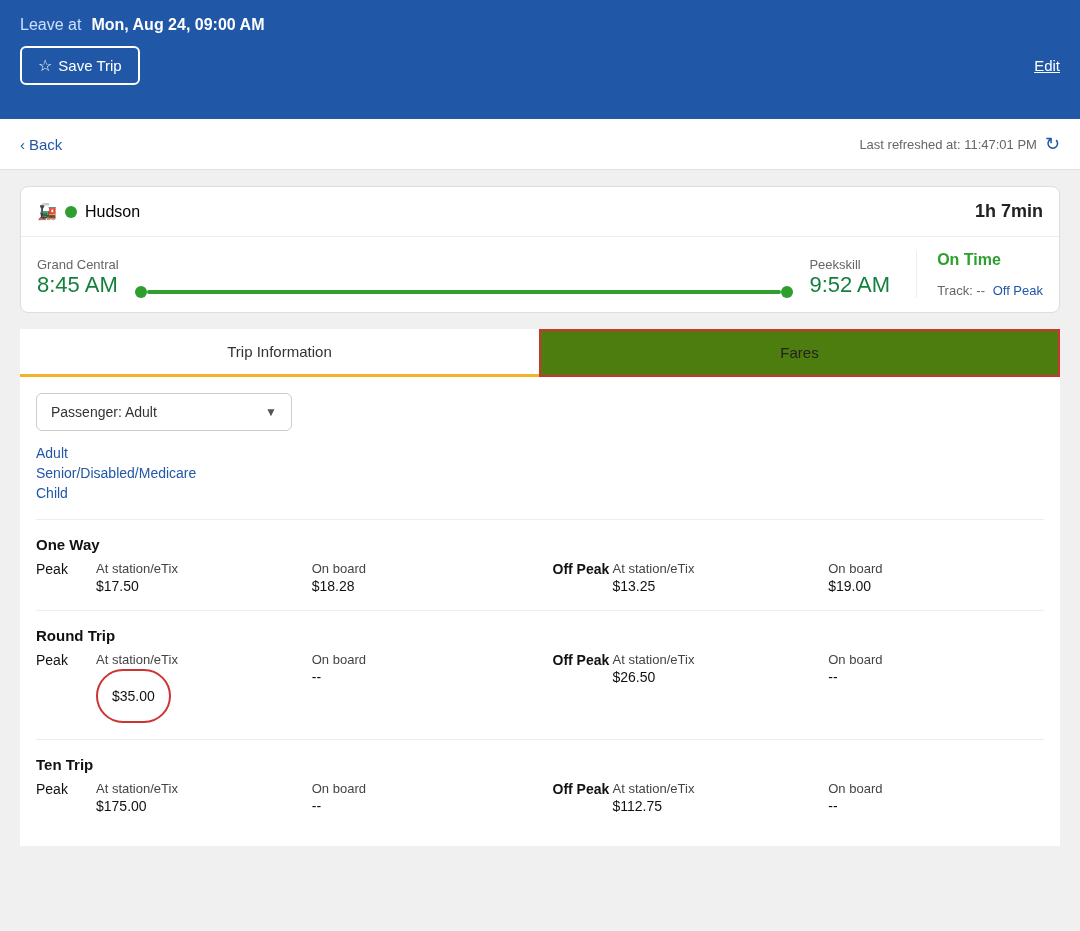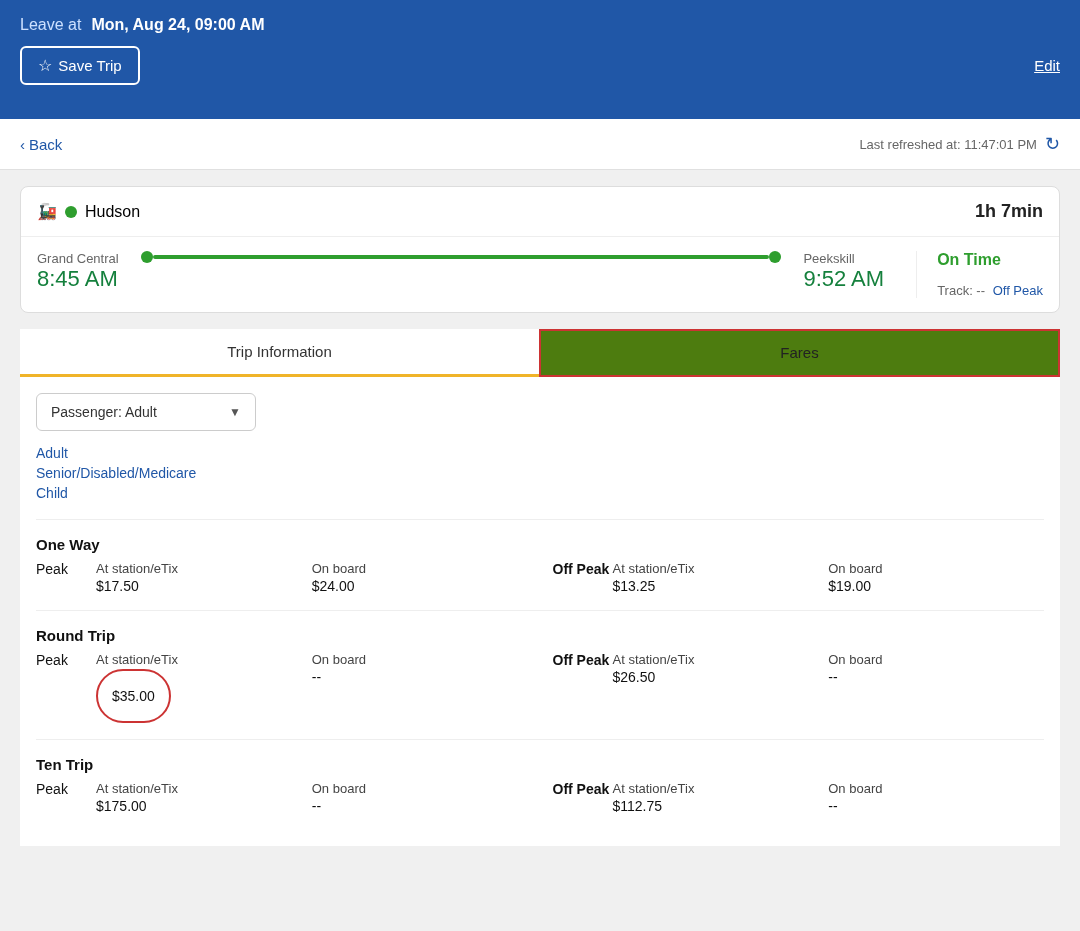--- a/index.html
+++ b/index.html
@@ -42,21 +42,21 @@
     }
     .train-card-header {
       display: flex; align-items: center; justify-content: space-between;
       padding: 14px 16px; border-bottom: 1px solid #eee;
     }
     .train-name { display: flex; align-items: center; gap: 8px; font-size: 16px; font-weight: 500; }
     .green-dot { width: 12px; height: 12px; border-radius: 50%; background: #2e9e2e; display: inline-block; }
     .duration { font-size: 18px; font-weight: 700; color: #222; }
     .duration span { font-size: 13px; font-weight: 400; color: #666; }
 
-    .train-card-body { display: flex; align-items: flex-start; padding: 14px 16px; gap: 12px; }
+    .train-card-body { display: flex; align-items: flex-end; padding: 14px 16px; gap: 6px; }
     .station-block { flex: 0 0 auto; }
     .station-name { font-size: 13px; color: #666; }
     .station-time { font-size: 22px; font-weight: 400; color: #15803d; }
     .train-line { flex: 1; display: flex; align-items: center; padding: 0 10px; }
     .line-track { flex: 1; height: 4px; background: #2e9e2e; border-radius: 2px; position: relative; }
     .line-dot-left, .line-dot-right { width: 12px; height: 12px; border-radius: 50%; background: #2e9e2e; flex-shrink: 0; }
     .status-block { flex: 0 0 auto; margin-left: 20px; text-align: left; border-left: 1px solid #eee; padding-left: 20px; }
     .on-time { color: #2e9e2e; font-size: 16px; font-weight: 600; }
     .track-info { font-size: 13px; color: #666; margin-top: 14px; }
     .off-peak-link { color: #2057a7; font-size: 13px; text-decoration: none; }
@@ -70,21 +70,21 @@
       border: 2px solid #cc4444; 
     }
 
     
     .fares-content { background: white; margin: 0 20px; padding: 16px; }
 
     
     .passenger-dropdown {
       display: flex; align-items: center; justify-content: space-between;
       border: 1px solid #ccc; border-radius: 6px;
-      padding: 10px 14px; width: 220px; cursor: pointer; background: white;
+      padding: 10px 14px; width: 256px; cursor: pointer; background: white;
       font-size: 14px; color: #333; margin-bottom: 12px;
     }
     .chevron { font-size: 12px; color: #555; }
 
     
     .dropdown-options { margin-bottom: 16px; }
     .dropdown-option { color: #2057a7; font-size: 14px; padding: 2px 0; cursor: pointer; }
 
     
     .fare-section { border-top: 1px solid #eee; padding: 16px 0; }
@@ -187,21 +187,21 @@
     <div class="fare-section-title">One Way</div>
     <div class="fare-row">
       <div class="fare-category">Peak</div>
       <div class="fare-group">
         <div class="fare-col">
           <div class="fare-col-label">At station/eTix</div>
           <div class="fare-col-value">$17.50</div>
         </div>
         <div class="fare-col">
           <div class="fare-col-label">On board</div>
-          <div class="fare-col-value">$24.00</div>
+          <div class="fare-col-value">$18.28</div>
         </div>
       </div>
       <div style="width:1px;background:#ddd;margin:0 12px;"></div>
       <div style="font-size:14px;font-weight:600;color:#111;width:60px;flex-shrink:0;">Off Peak</div>
       <div class="fare-group">
         <div class="fare-col">
           <div class="fare-col-label">At station/eTix</div>
           <div class="fare-col-value">$13.25</div>
         </div>
         <div class="fare-col">

